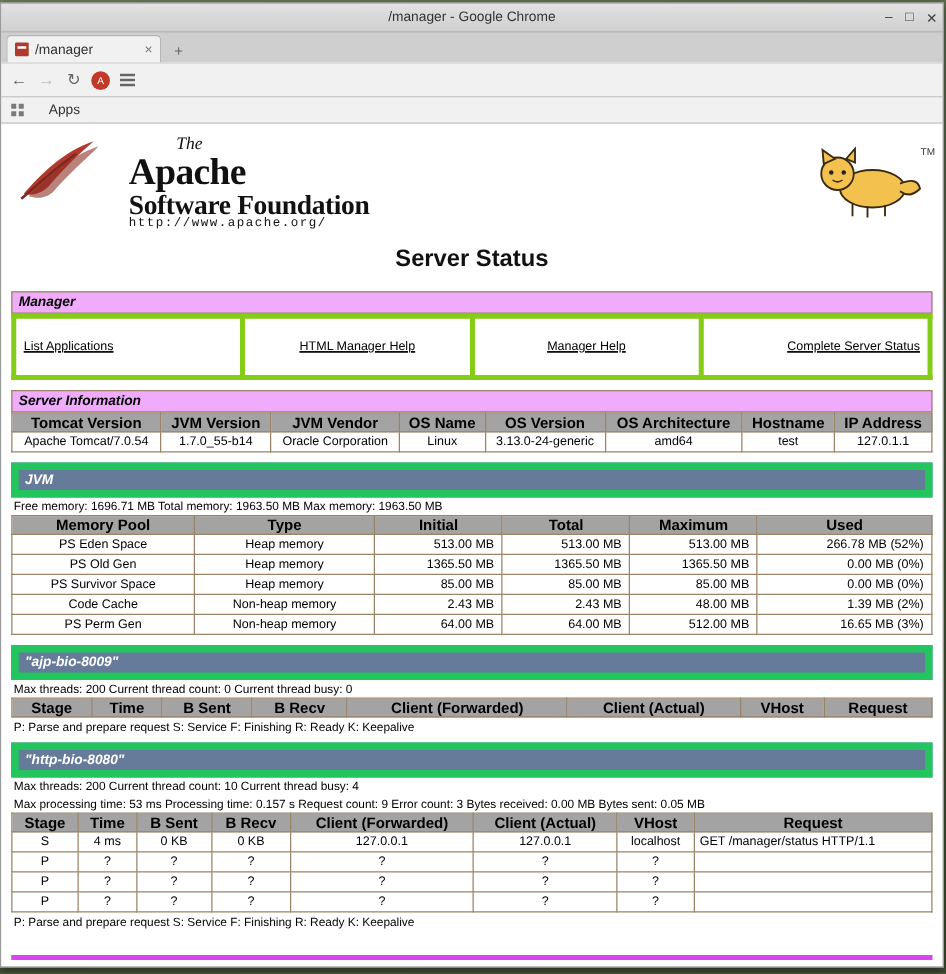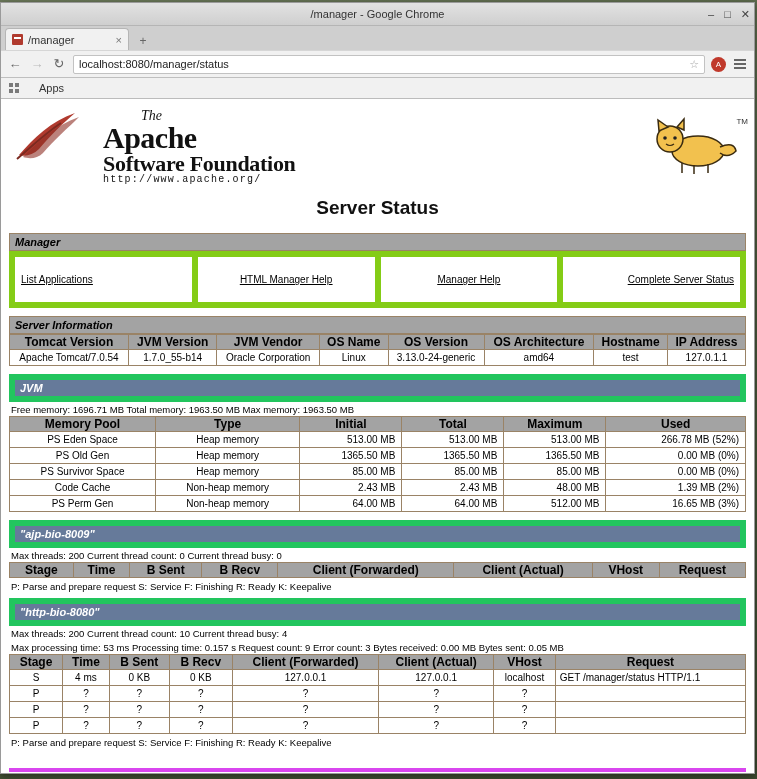--- a/index.html
+++ b/index.html
@@ -80,29 +80,29 @@
   .asf-url{font-family:"Liberation Mono",monospace;font-size:10px;color:#111;letter-spacing:1.2px;}
   .tomcat-logo{position:relative;width:96px;height:60px;}
   .tm{position:absolute;right:-6px;top:0;font-size:8px;color:#333;}
   h1.status-title{
     text-align:center;font-size:19px;font-weight:bold;color:#111;margin:12px 0 14px 0;
     font-family:"Liberation Sans",sans-serif;
   }
   
   table.tc{width:100%;border-collapse:collapse;font-size:10px;}
   .sechead{
-    background:#a3a3a3;border:1px solid #9a8366;color:#000;font-weight:bold;font-style:italic;
+    background:#f0abfc;border:1px solid #9a8366;color:#000;font-weight:bold;font-style:italic;
     font-size:11px;padding:2px 5px;
   }
   .sechead-blue{
     background:#667a9a;border:6px solid #22c55e;color:#fff;font-weight:bold;font-style:italic;
     font-size:11px;padding:2px 5px;
   }
   .navrow td{
-    border:6px solid #84cc16;background:#fff;padding:17px 6px;font-size:10px;text-decoration:underline;
+    border:4px solid #84cc16;background:#fff;padding:17px 6px;font-size:10px;text-decoration:underline;
   }
   .navrow a{color:#000;text-decoration:underline;}
   .navrow .c{text-align:center;}
   .navrow .r{text-align:right;}
   th.hdr{
     background:#a3a3a3;border:1px solid #9a8366;color:#000;font-weight:bold;font-size:12px;padding:0 4px;
     text-align:center;
   }
   td.cell{
     background:#fff;border:1px solid #9a8366;font-size:10px;padding:2px 4px;text-align:center;color:#000;
@@ -139,24 +139,20 @@
       <span>/manager</span>
       <span class="tabclose">×</span>
     </div>
     <div class="newtab">+</div>
   </div>
 
   <div class="toolbar">
     <span class="navbtn">←</span>
     <span class="navbtn disabled">→</span>
     <span class="navbtn">↻</span>
-    <div class="omnibox">
-      <span>localhost:8080/manager/status</span>
-      <span class="star">☆</span>
-    </div>
     <span class="ext-icon">A</span>
     <span class="menu-icon">
         <i></i>
         <i></i>
         <i></i>
       </span>
   </div>
 
   <div class="bookmarks">
     <span class="bm-apps-icon">

